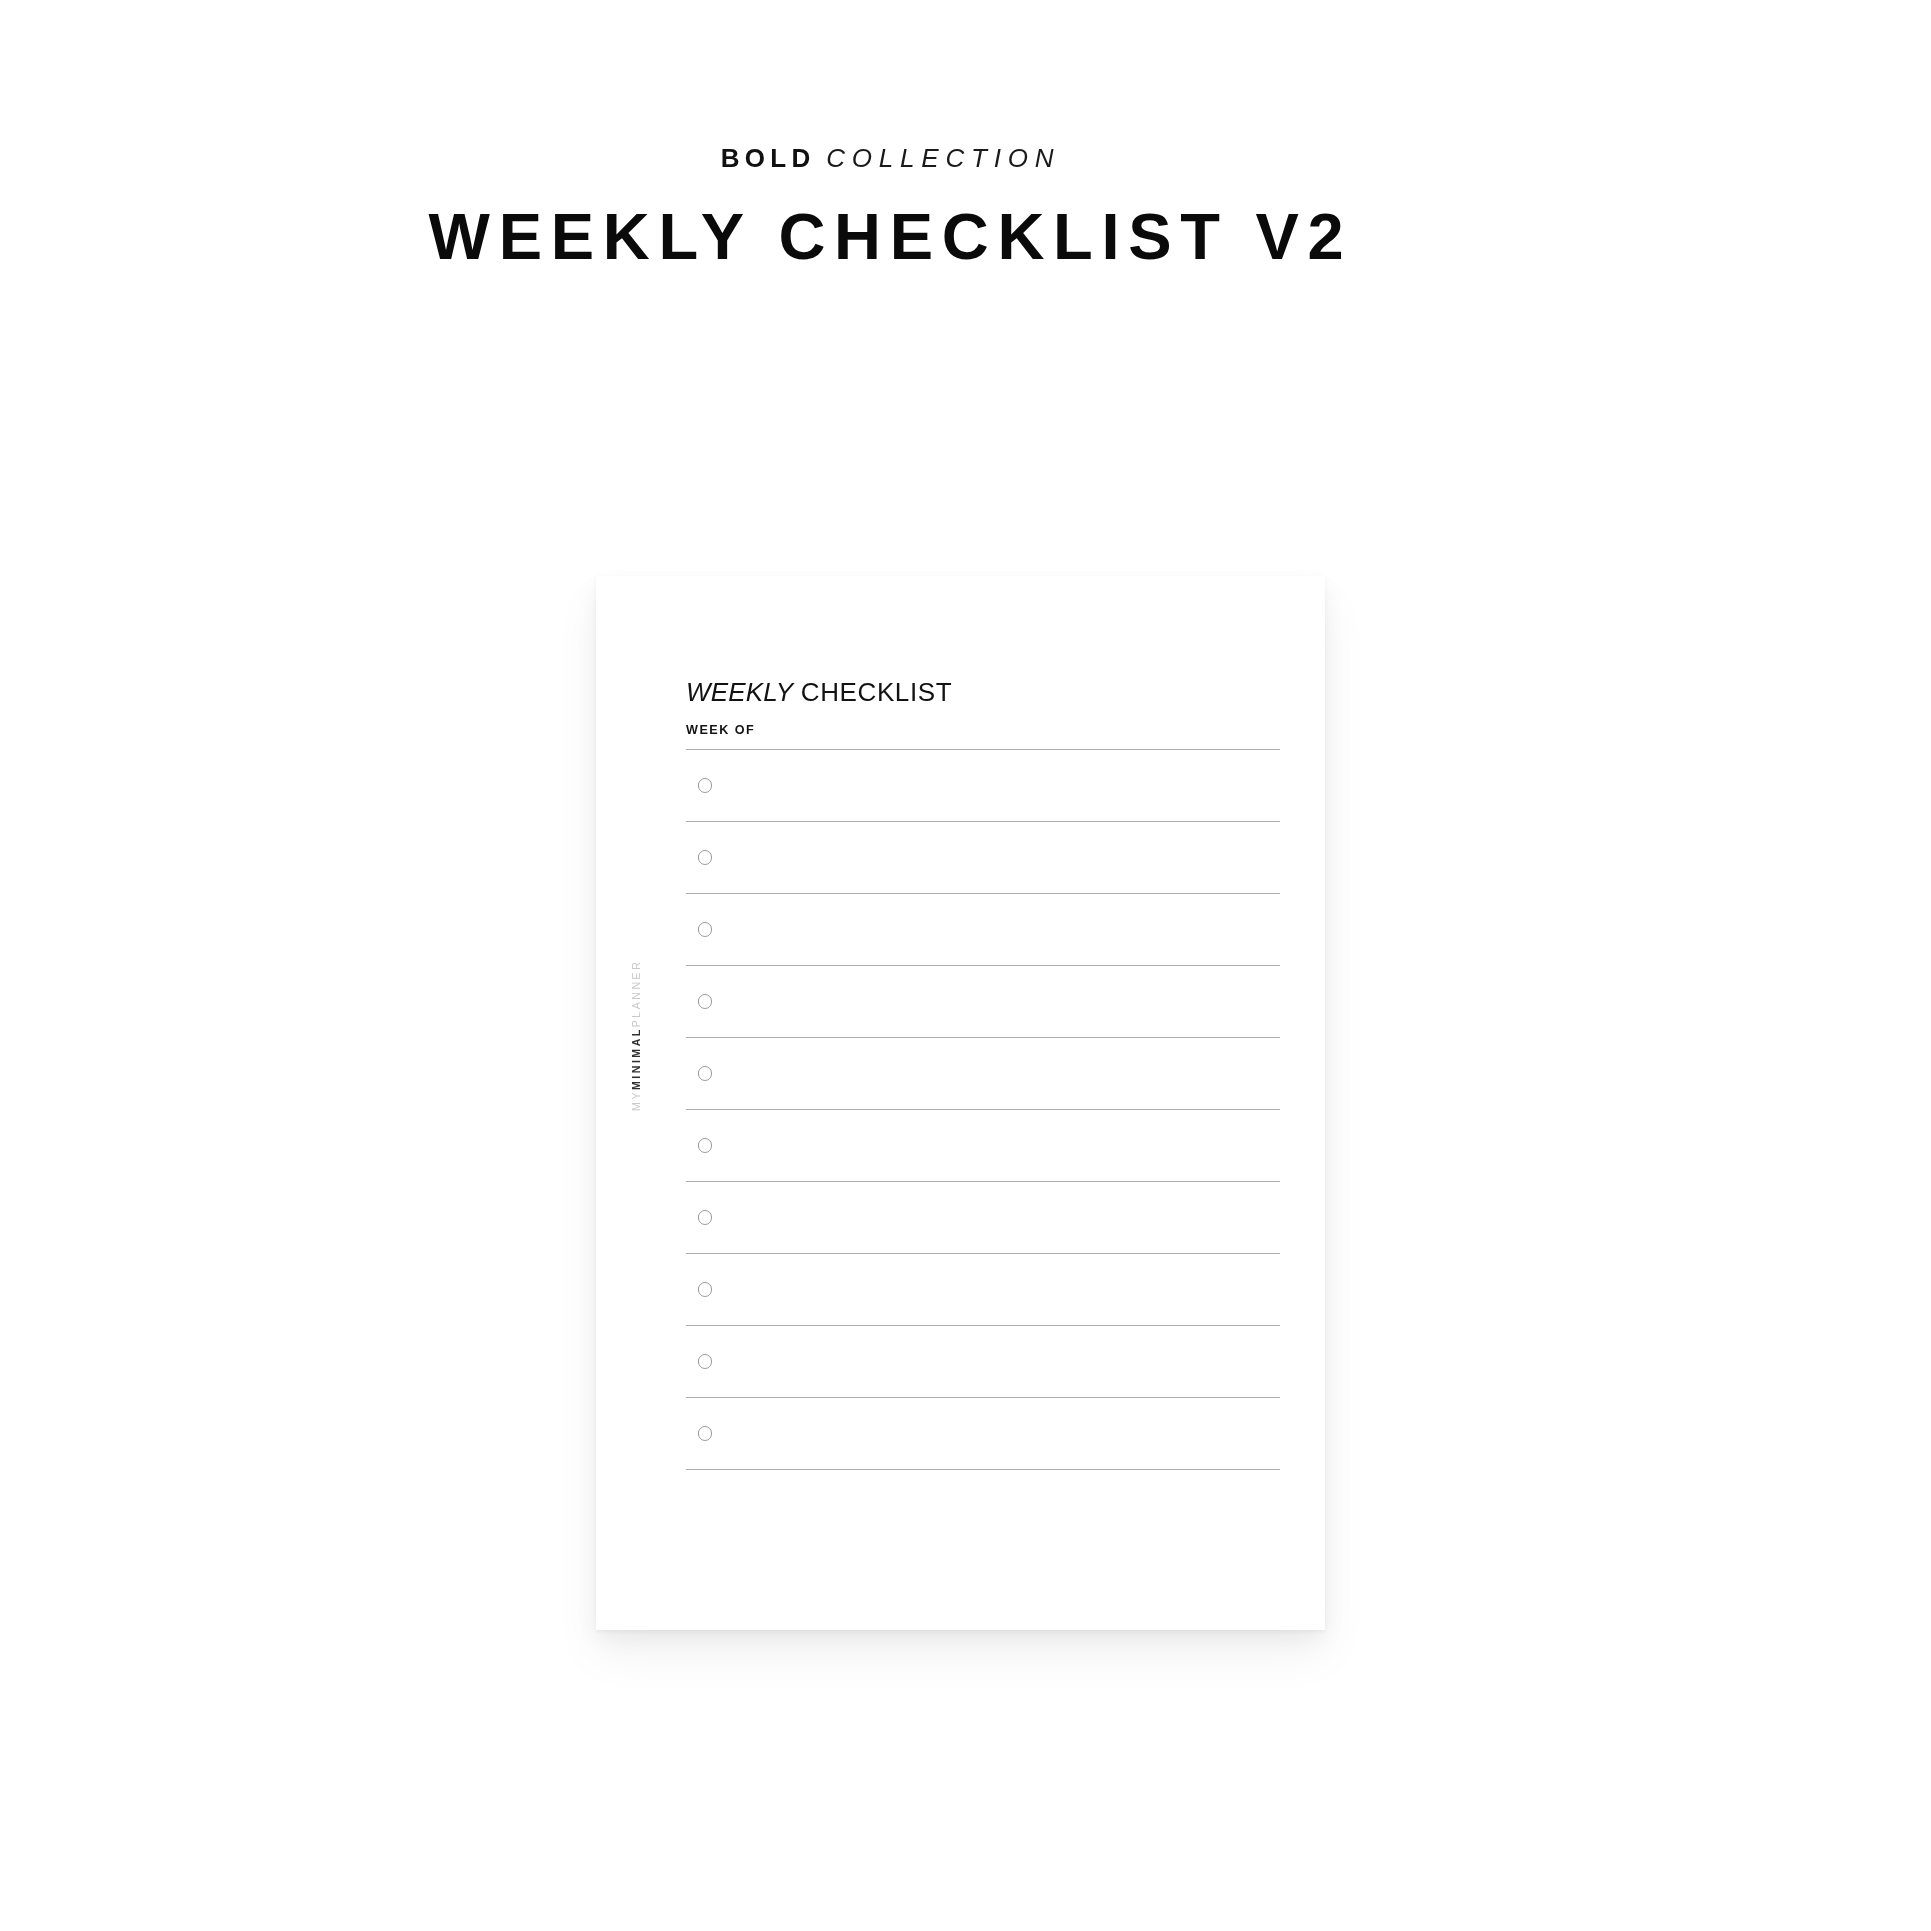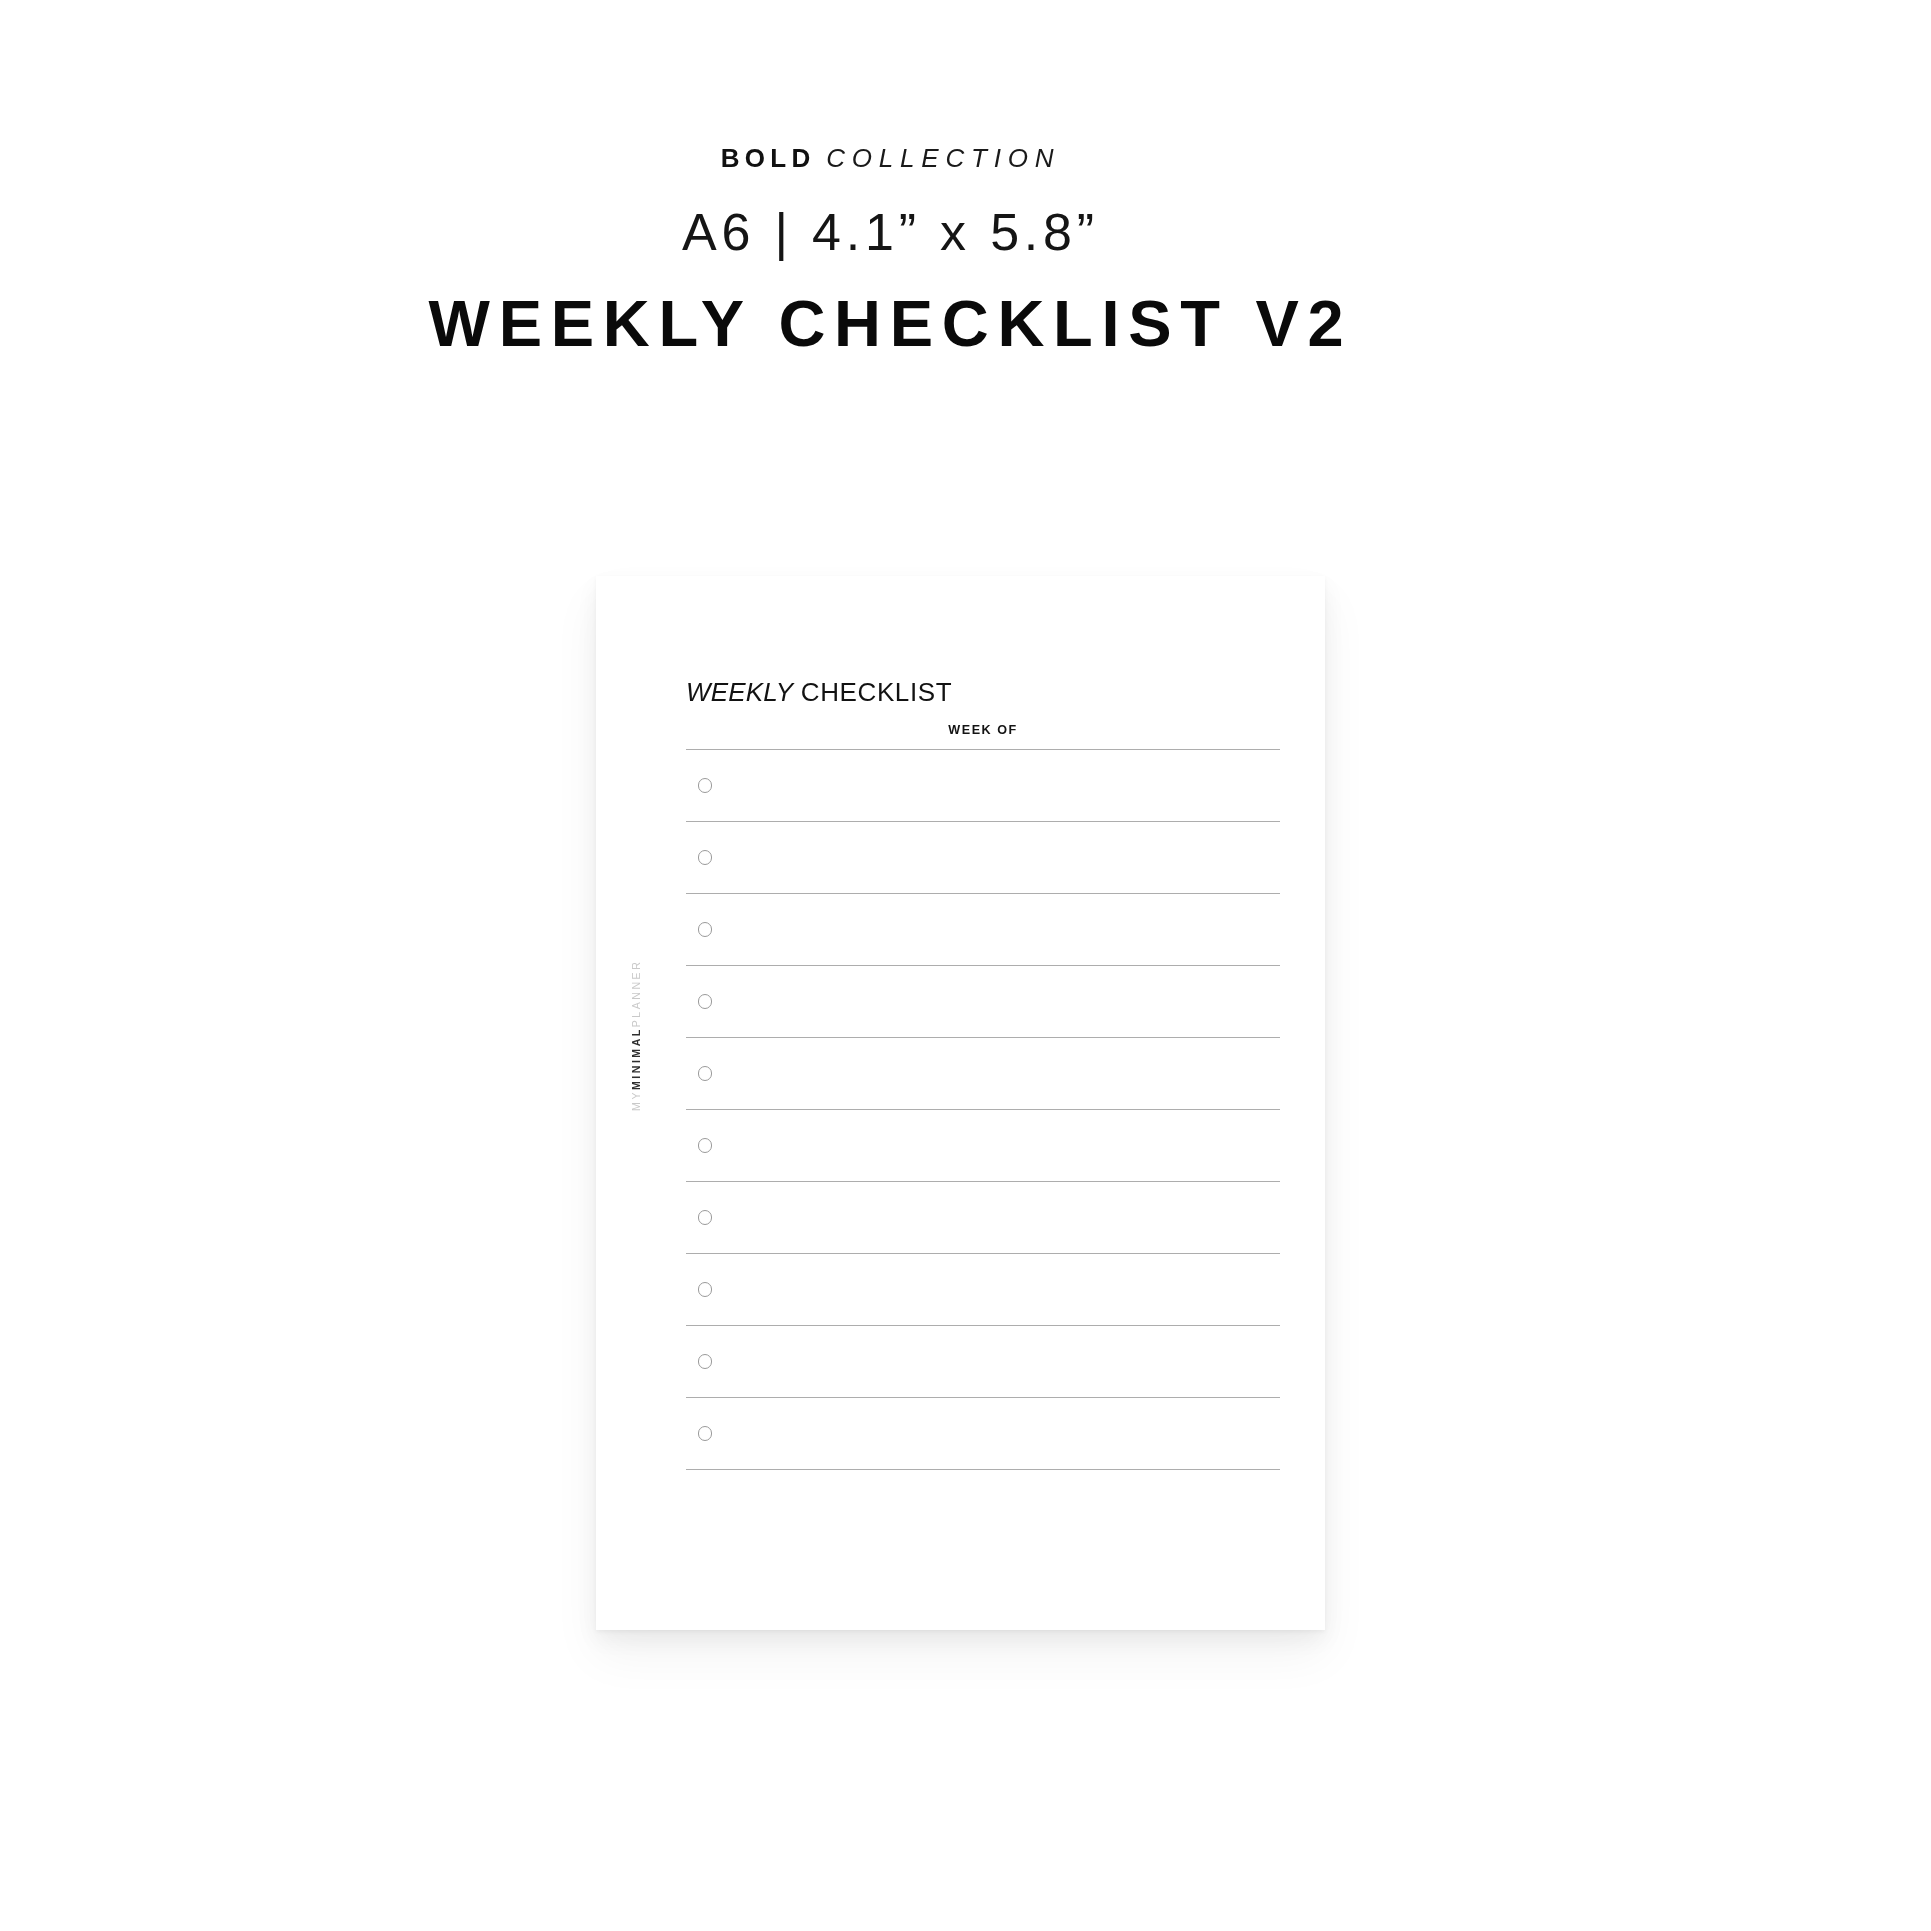--- a/index.html
+++ b/index.html
@@ -133,21 +133,20 @@
   }
 
   .week-of {
     margin: 0;
     padding-top: 19.3px;
     font-size: 12.6px;
     font-weight: 700;
     letter-spacing: 1.5px;
     line-height: 1;
     color: #141414;
-    text-align: center;
   }
 
   .rule {
     height: 0;
     border-top: 1.5px solid #adadad;
     margin-top: 12.6px;
   }
 
   .checklist {
     margin: 0;
@@ -187,21 +186,20 @@
 </style>
 </head>
 <body>
 
 <div class="header">
 
   <p class="collection-line">
     <span class="bold-word">BOLD</span><span class="light-word">COLLECTION</span>
   </p>
 
-  <p class="size-line">A6 | 4.1” x 5.8”</p>
 
   <h1 class="product-title">WEEKLY CHECKLIST V2</h1>
 </div>
 
 <div class="card-wrap">
   <div class="card">
 
     <div class="vertical-brand">
       <span class="vb-light">MY</span><span class="vb-bold">MINIMAL</span><span class="vb-light">PLANNER</span>
     </div>

